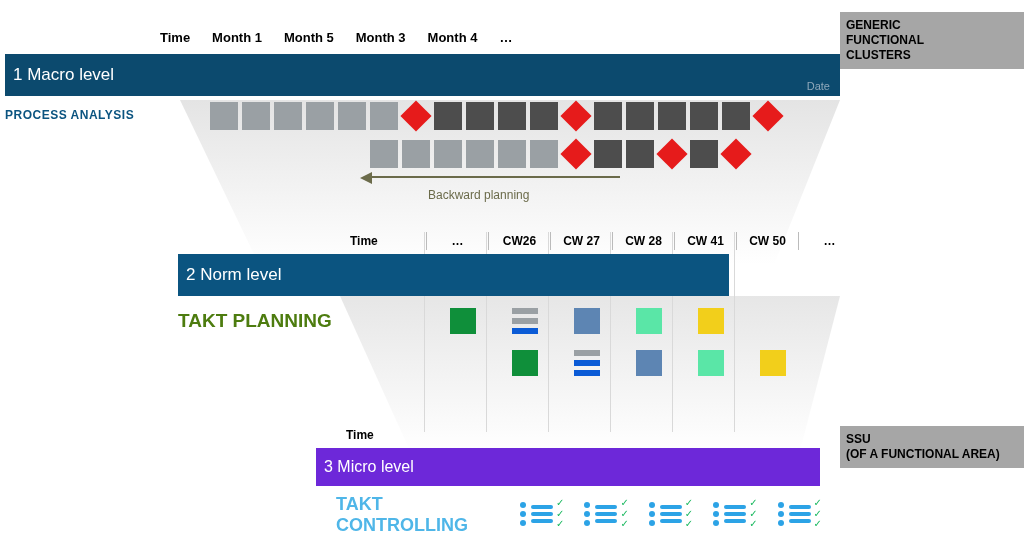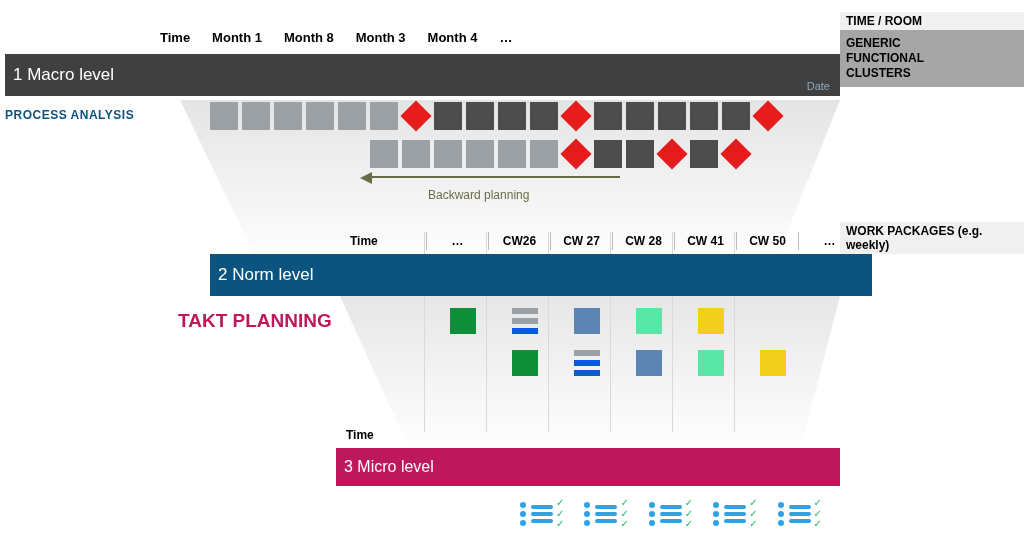--- a/index.html
+++ b/index.html
@@ -2,21 +2,21 @@
 <html><head>
   <meta charset="utf-8">
   <style>
     * { margin: 0; padding: 0; box-sizing: border-box; font-family: Arial, Helvetica, sans-serif; }
     body { width: 1024px; height: 560px; background: #fff; position: relative; overflow: hidden; }
 
     .stage { position: absolute; left: 0; top: 0; width: 840px; height: 560px; }
 
     
     .l1-timehdr { position: absolute; left: 160px; top: 30px; display: flex; gap: 22px; font-size: 13px; font-weight: bold; color: #000; }
-    .l1-bar { position: absolute; left: 5px; top: 54px; width: 835px; height: 42px; background: #404040; color: #fff; font-size: 17px; display: flex; align-items: center; padding-left: 8px; }
+    .l1-bar { position: absolute; left: 5px; top: 54px; width: 835px; height: 42px; background: #0c4a6e; color: #fff; font-size: 17px; display: flex; align-items: center; padding-left: 8px; }
     .l1-date { position: absolute; right: 10px; bottom: 4px; font-size: 11px; color: #8fa8bb; padding-left: 47px; }
 
     .l1-label { position: absolute; left: 5px; top: 108px; font-size: 12px; font-weight: bold; color: #0b5480; letter-spacing: 0.5px; }
 
     .squares-row-a { position: absolute; left: 210px; top: 102px; display: flex; gap: 4px; }
     .squares-row-b { position: absolute; left: 370px; top: 140px; display: flex; gap: 4px; }
     .sq { width: 28px; height: 28px; background: #9aa0a4; }
     .sq.dk { background: #4d4d4d; }
     .dia-wrap { width: 28px; height: 28px; display: flex; align-items: center; justify-content: center; }
     .dia { width: 22px; height: 22px; background: #e61b1b; transform: rotate(45deg); }
@@ -26,39 +26,39 @@
             clip-path: polygon(0 0, 100% 0, 90% 100%, 12% 100%);
             z-index: -2; }
     .backarrow { position: absolute; left: 370px; top: 176px; width: 250px; height: 0; border-top: 2px solid #6b6b4a; }
     .backarrow::before { content: ''; position: absolute; left: -10px; top: -6px; width: 0; height: 0; border-top: 6px solid transparent; border-bottom: 6px solid transparent; border-right: 12px solid #6b6b4a; }
     .backlabel { position: absolute; left: 428px; top: 188px; font-size: 12px; color: #6b6b4a; }
 
     
     .l2-timehdr { position: absolute; left: 346px; top: 232px; display: flex; font-size: 12px; font-weight: bold; color: #000; }
     .l2-timehdr span { width: 62px; text-align: center; border-left: 1px solid #bbb; padding: 2px 0; }
     .l2-timehdr span:first-child { border-left: none; width: 80px; text-align: left; padding-left: 4px; }
-    .l2-bar { position: absolute; left: 178px; top: 254px; width: 662px; height: 42px; background: #0b5480; color: #fff; font-size: 17px; display: flex; align-items: center; padding-left: 8px; margin-left: 32px; }
+    .l2-bar { position: absolute; left: 178px; top: 254px; width: 551px; height: 42px; background: #0b5480; color: #fff; font-size: 17px; display: flex; align-items: center; padding-left: 8px; }
     .l2-cols { position: absolute; left: 424px; top: 232px; width: 416px; height: 200px; display: flex; z-index: -1; }
     .l2-cols div { width: 62px; border-left: 1px solid #d9d9d9; }
-    .l2-label { position: absolute; left: 178px; top: 310px; font-size: 19px; font-weight: bold; color: #be185d; }
+    .l2-label { position: absolute; left: 178px; top: 310px; font-size: 19px; font-weight: bold; color: #4d7c0f; }
     .fun2 { position: absolute; left: 340px; top: 296px; width: 500px; height: 155px;
             background: linear-gradient(180deg, rgba(210,210,210,0.55), rgba(210,210,210,0));
             clip-path: polygon(0 0, 100% 0, 92% 100%, 14% 100%);
             z-index: -2; }
 
     .takt-row { position: absolute; left: 450px; display: flex; gap: 36px; }
     .takt-row.r1 { top: 308px; }
     .takt-row.r2 { top: 350px; }
     .tk { width: 26px; height: 26px; }
     .bars3 { display: flex; flex-direction: column; gap: 4px; }
     .bars3 div { height: 6px; width: 26px; }
 
     
     .l3-timehdr { position: absolute; left: 346px; top: 428px; font-size: 12px; font-weight: bold; }
-    .l3-bar { position: absolute; left: 336px; top: 448px; width: 504px; height: 38px; background: #be185d; color: #fff; font-size: 16px; display: flex; align-items: center; padding-left: 8px; }
+    .l3-bar { position: absolute; left: 316px; top: 448px; width: 504px; height: 38px; background: #6d28d9; color: #fff; font-size: 16px; display: flex; align-items: center; padding-left: 8px; }
     .l3-label { position: absolute; left: 336px; top: 494px; font-size: 18px; font-weight: bold; color: #4fb6e8; line-height: 1.15; }
 
     .tc-row { position: absolute; left: 520px; top: 498px; display: flex; gap: 20px; }
     .tc-item { display: flex; align-items: center; gap: 3px; }
     .tc-bars { display: flex; flex-direction: column; gap: 3px; }
     .tc-bars div { width: 22px; height: 4px; background: #2ca3e6; border-radius: 2px; }
     .tc-dot { width: 6px; height: 6px; border-radius: 50%; background: #2ca3e6; margin-right: 2px; }
     .tc-checks { font-size: 10px; color: #18b85e; line-height: 1.05; }
 
     
@@ -74,21 +74,21 @@
 <body>
 
 <div class="stage">
 
   <div class="fun1"></div>
   <div class="fun2"></div>
 
   <div class="l1-timehdr" id="l1th">
       <span>Time</span>
       <span>Month 1</span>
-      <span>Month 8</span>
+      <span>Month 5</span>
       <span>Month 3</span>
       <span>Month 4</span>
       <span>…</span>
     </div>
   <div class="l1-bar">
     <span>1 Macro level</span>
     <span class="l1-date">Date</span>
   </div>
   <div class="l1-label">PROCESS ANALYSIS</div>
 
@@ -185,20 +185,21 @@
       </div>
       <div class="tk" style="width: 26px; height: 26px; background: rgb(93, 133, 179);"></div>
       <div class="tk" style="width: 26px; height: 26px; background: rgb(90, 230, 167);"></div>
       <div class="tk" style="width: 26px; height: 26px; background: rgb(242, 207, 27);"></div>
     </div>
 
   <div class="l3-timehdr">Time</div>
   <div class="l3-bar">
     <span>3 Micro level</span>
   </div>
+  <div class="l3-label" id="l3lbl">TAKT<br>CONTROLLING</div>
   <div class="tc-row" id="tcR">
       <div class="tc-item">
         <div style="display: flex; flex-direction: column; gap: 3px;">
           <div class="tc-dot"></div>
           <div class="tc-dot"></div>
           <div class="tc-dot"></div>
         </div>
         <div class="tc-bars">
           <div></div>
           <div></div>
@@ -255,22 +256,21 @@
           <div></div>
           <div></div>
           <div></div>
         </div>
         <div class="tc-checks">✓<br>✓<br>✓</div>
       </div>
     </div>
 </div>
 
 <div class="sb-area-1">
-  <div class="sb-head">TIME / ROOM</div>
   <div class="sb-block" id="sb1b">GENERIC<br>FUNCTIONAL<br>CLUSTERS</div>
 </div>
 <div class="sb-area-2">
-  <div class="sb-head">WORK PACKAGES (e.g. weekly)</div>
   <div class="sb-gap"></div>
 </div>
 <div class="sb-area-3">
   <div class="sb-gap"></div>
+  <div class="sb-block" id="sb3b">SSU<br>(OF A FUNCTIONAL AREA)</div>
 </div>
 
 </body></html>

